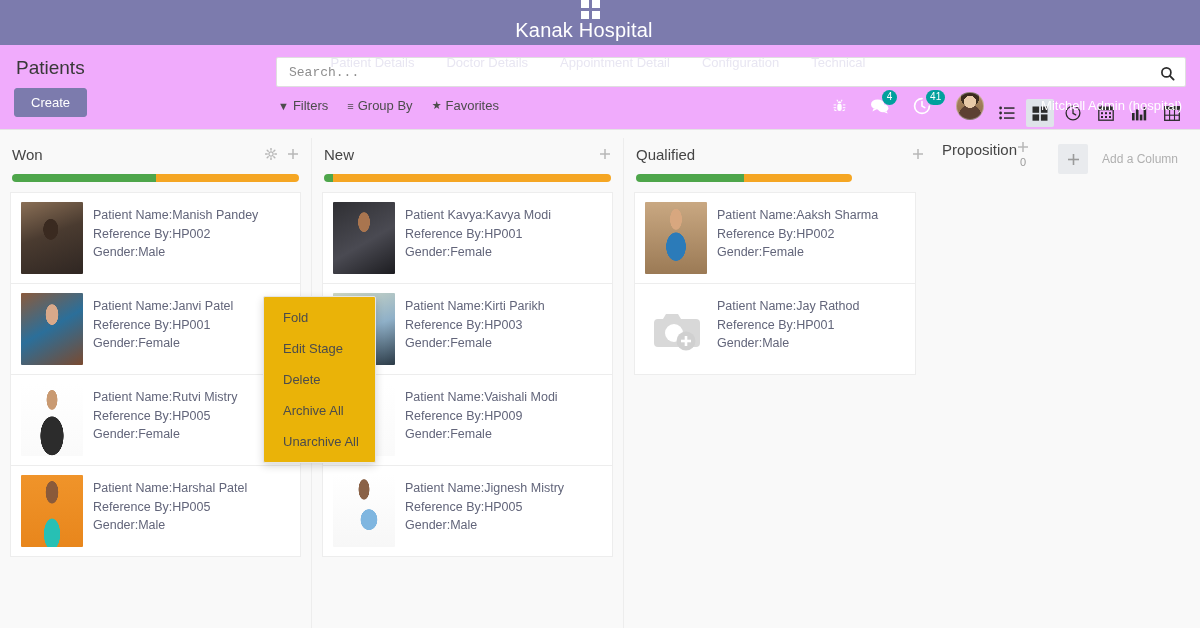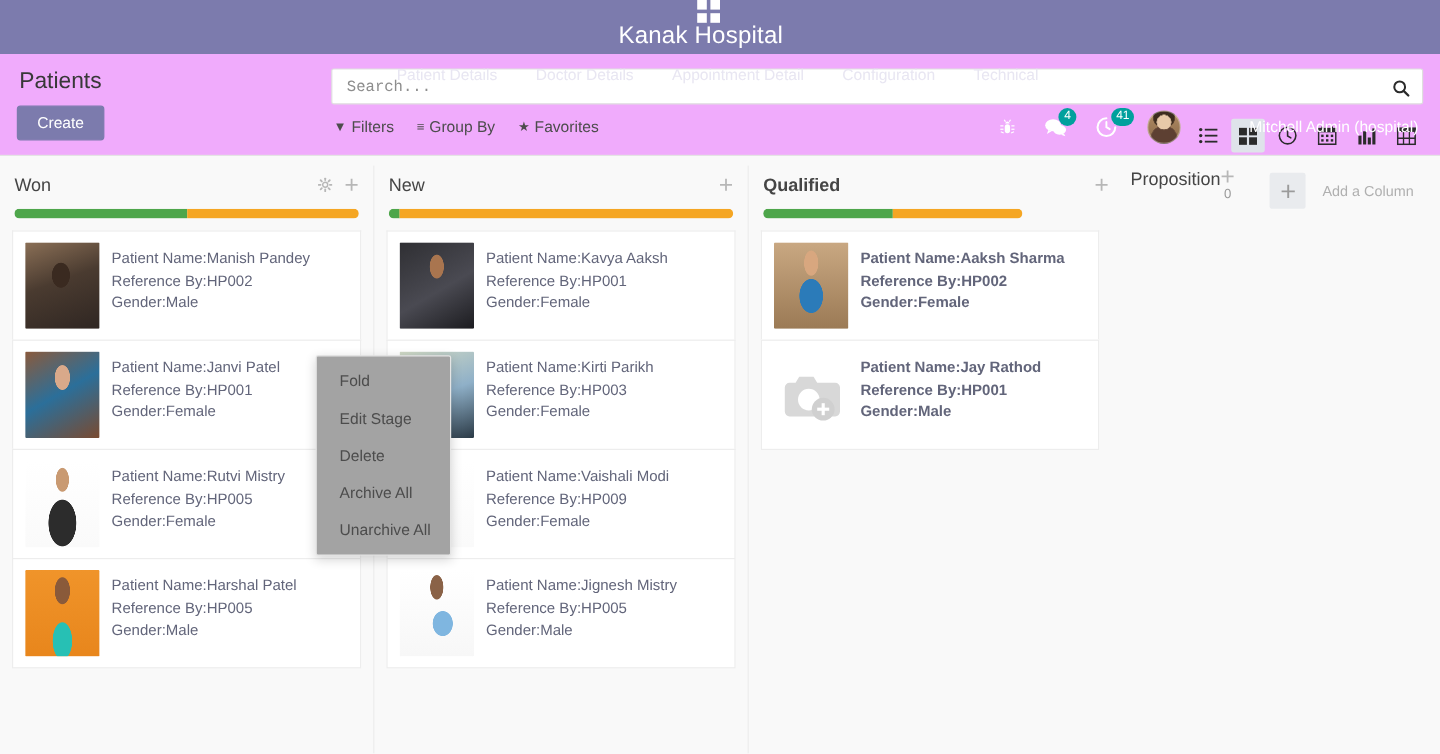--- a/index.html
+++ b/index.html
@@ -319,21 +319,21 @@
     cursor: pointer;
     text-align: center;
   }
 
   
   .dropdown {
     position: absolute;
     left: 263px;
     top: 166px;
     width: 113px;
-    background: #a3a3a3;
+    background: #eab308;
     border: 1px solid #e5e5e5;
     box-shadow: 0 3px 9px rgba(0,0,0,.16);
     z-index: 50;
     padding: 5px 0;
     border-radius: 2px;
   }
   .dd-item {
     padding: 8px 19px;
     font-size: 13px;
     color: #4c4c4c;
@@ -580,21 +580,21 @@
     </div>
     <div class="progbar" style="position:relative;">
       <i class="seg-green" style="width:3%"></i>
         <i class="seg-orange" style="width:97%"></i>
 
     </div>
     <div class="kcards">
       <div class="kcard">
         <div class="kcard-img" style="background-image:radial-gradient(ellipse at 50% 28%,#a9754f 0 13%,transparent 14%),linear-gradient(150deg,#2f2f33 0%,#4a4a52 55%,#1c1c20 100%);"></div>
         <div class="kcard-body">
-          <div class="kcard-line">Patient Name:Kavya Aaksh</div>
+          <div class="kcard-line">Patient Kavya:Kavya Modi</div>
           <div class="kcard-line">Reference By:HP001</div>
           <div class="kcard-line">Gender:Female</div>
         </div>
       </div>
       <div class="kcard">
         <div class="kcard-img" style="background-image:radial-gradient(ellipse at 45% 26%,#d8b08c 0 13%,transparent 14%),linear-gradient(160deg,#cfd8c4 0%,#8fb0c8 50%,#2b3a46 100%);"></div>
         <div class="kcard-body">
           <div class="kcard-line">Patient Name:Kirti Parikh</div>
           <div class="kcard-line">Reference By:HP003</div>
           <div class="kcard-line">Gender:Female</div>
@@ -612,21 +612,21 @@
         <div class="kcard-img" style="background-image:radial-gradient(ellipse at 50% 20%,#8a6247 0 12%,transparent 13%),radial-gradient(ellipse at 58% 62%,#7fb6e0 0 16%,transparent 17%),linear-gradient(#ffffff,#f7f7f7);"></div>
         <div class="kcard-body">
           <div class="kcard-line">Patient Name:Jignesh Mistry</div>
           <div class="kcard-line">Reference By:HP005</div>
           <div class="kcard-line">Gender:Male</div>
         </div>
       </div>
     </div>
   </div>
 
-  <div class="kcol" style="border-right:none;font-weight:bold;">
+  <div class="kcol" style="border-right:none;">
     <div class="kcol-head">
       <span class="kcol-title">Qualified</span>
       <span class="kcol-head-right">
         <span class="kicon">
           <svg width="12" height="12" viewBox="0 0 12 12">
             <line x1="6" y1="1" x2="6" y2="11" stroke="#b7b7b7" stroke-width="1.5"></line>
             <line x1="1" y1="6" x2="11" y2="6" stroke="#b7b7b7" stroke-width="1.5"></line>
           </svg>
         </span>
       </span>

